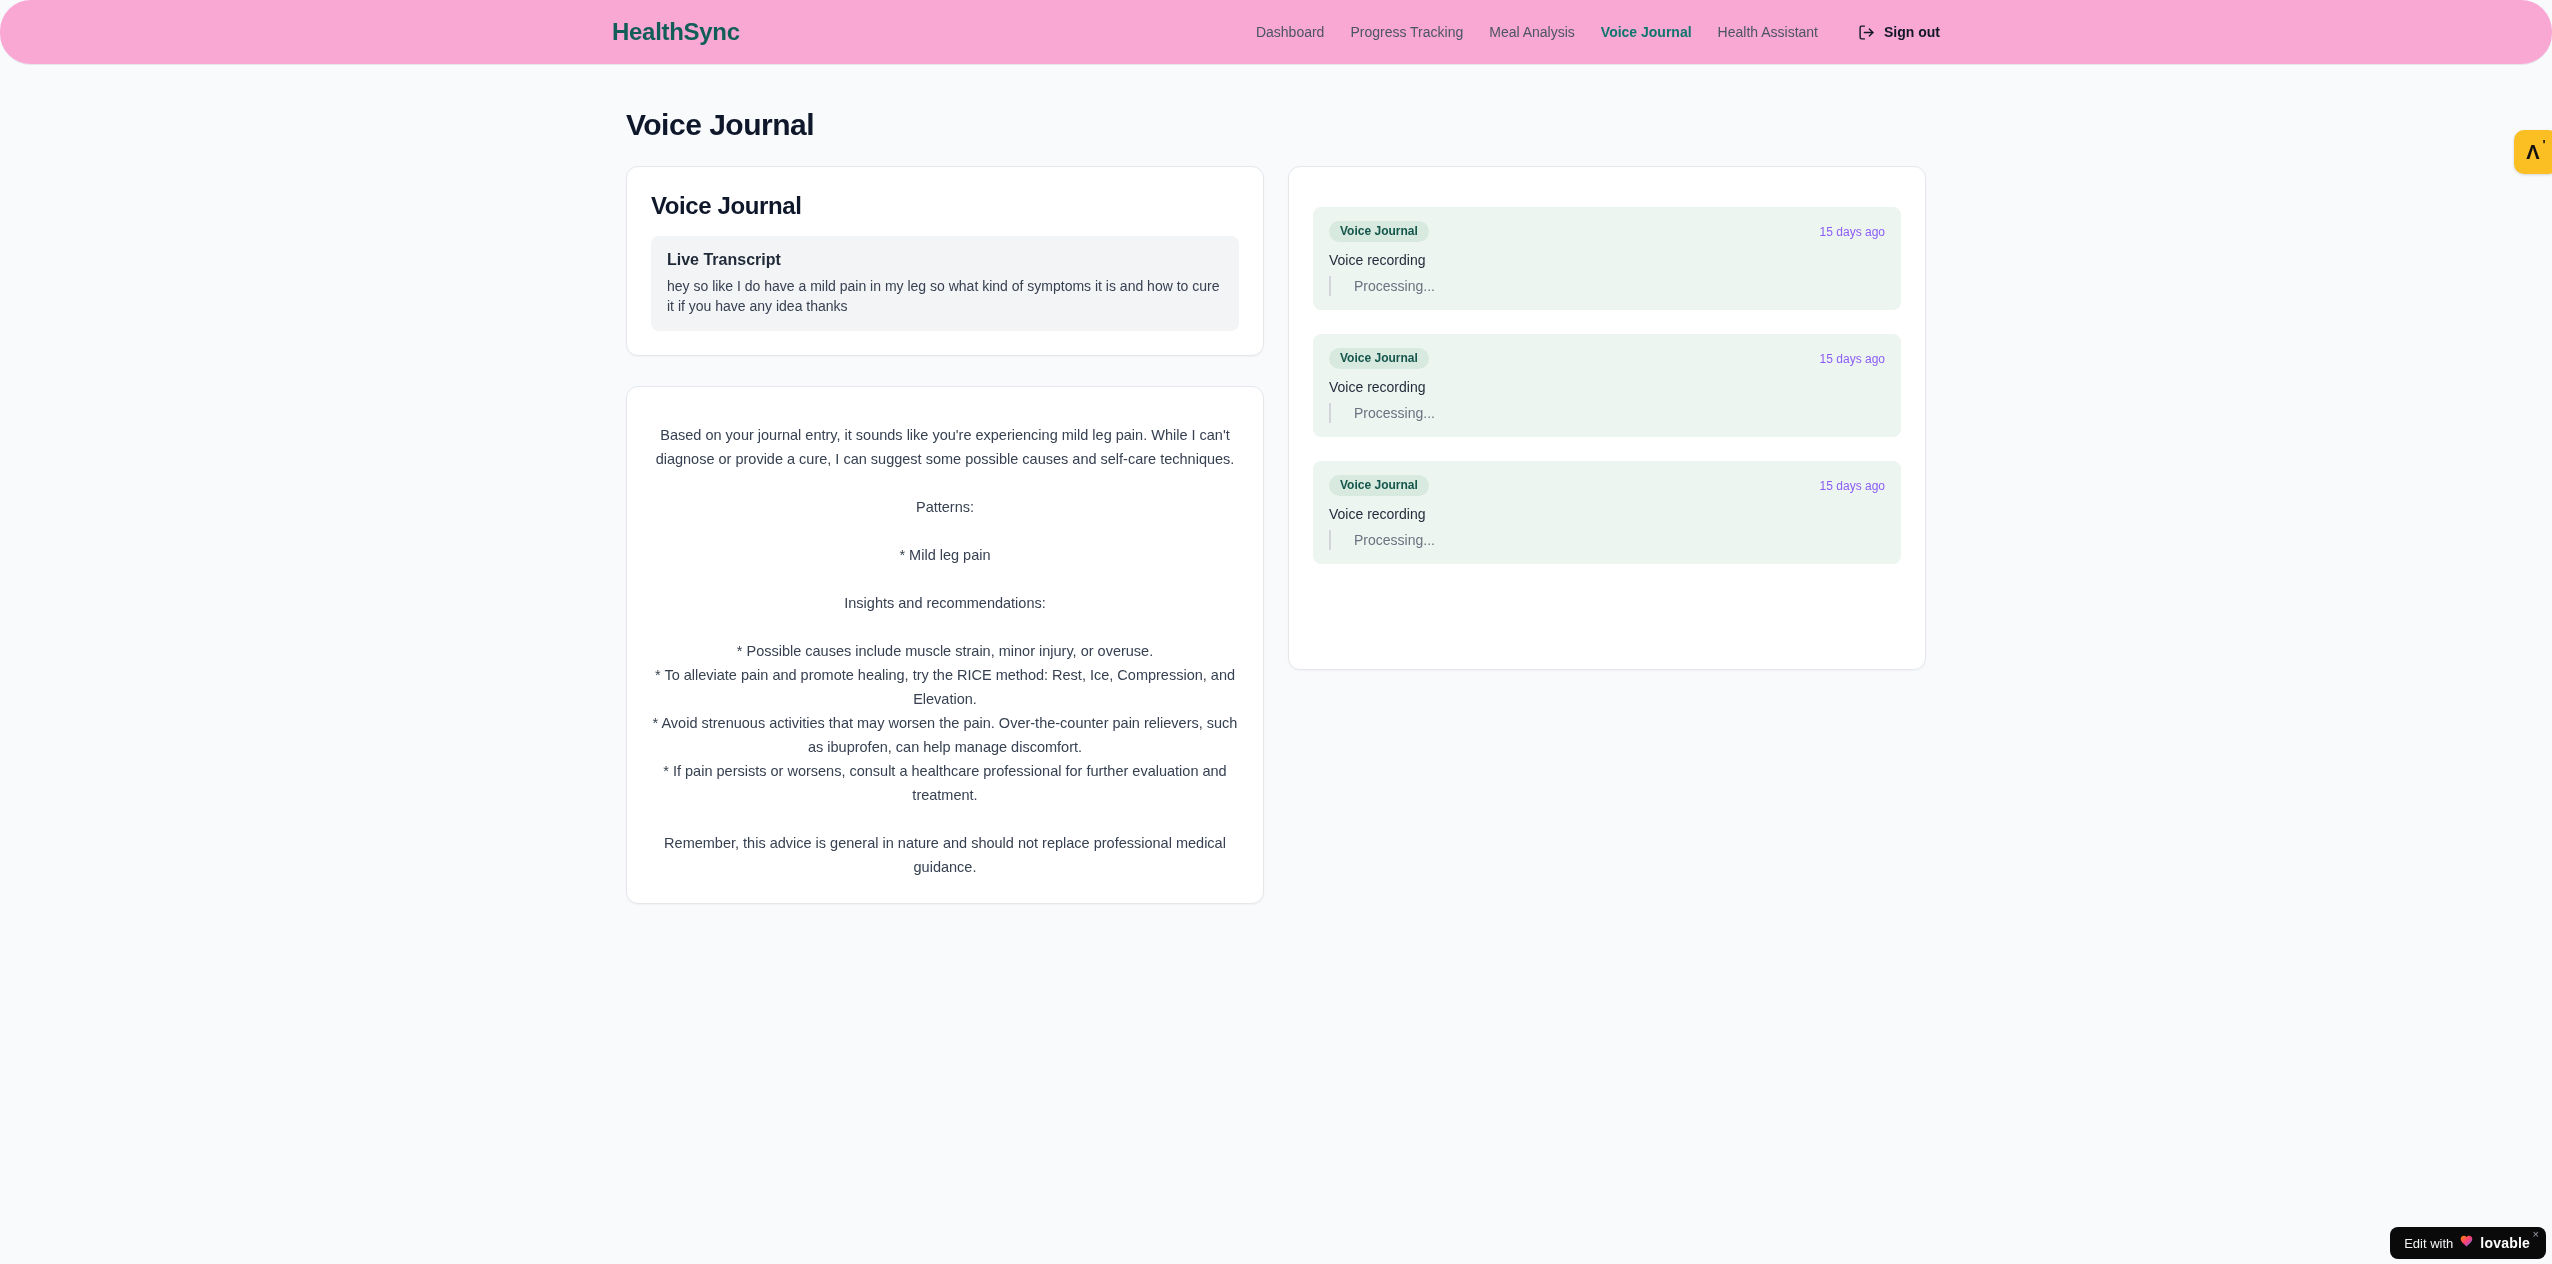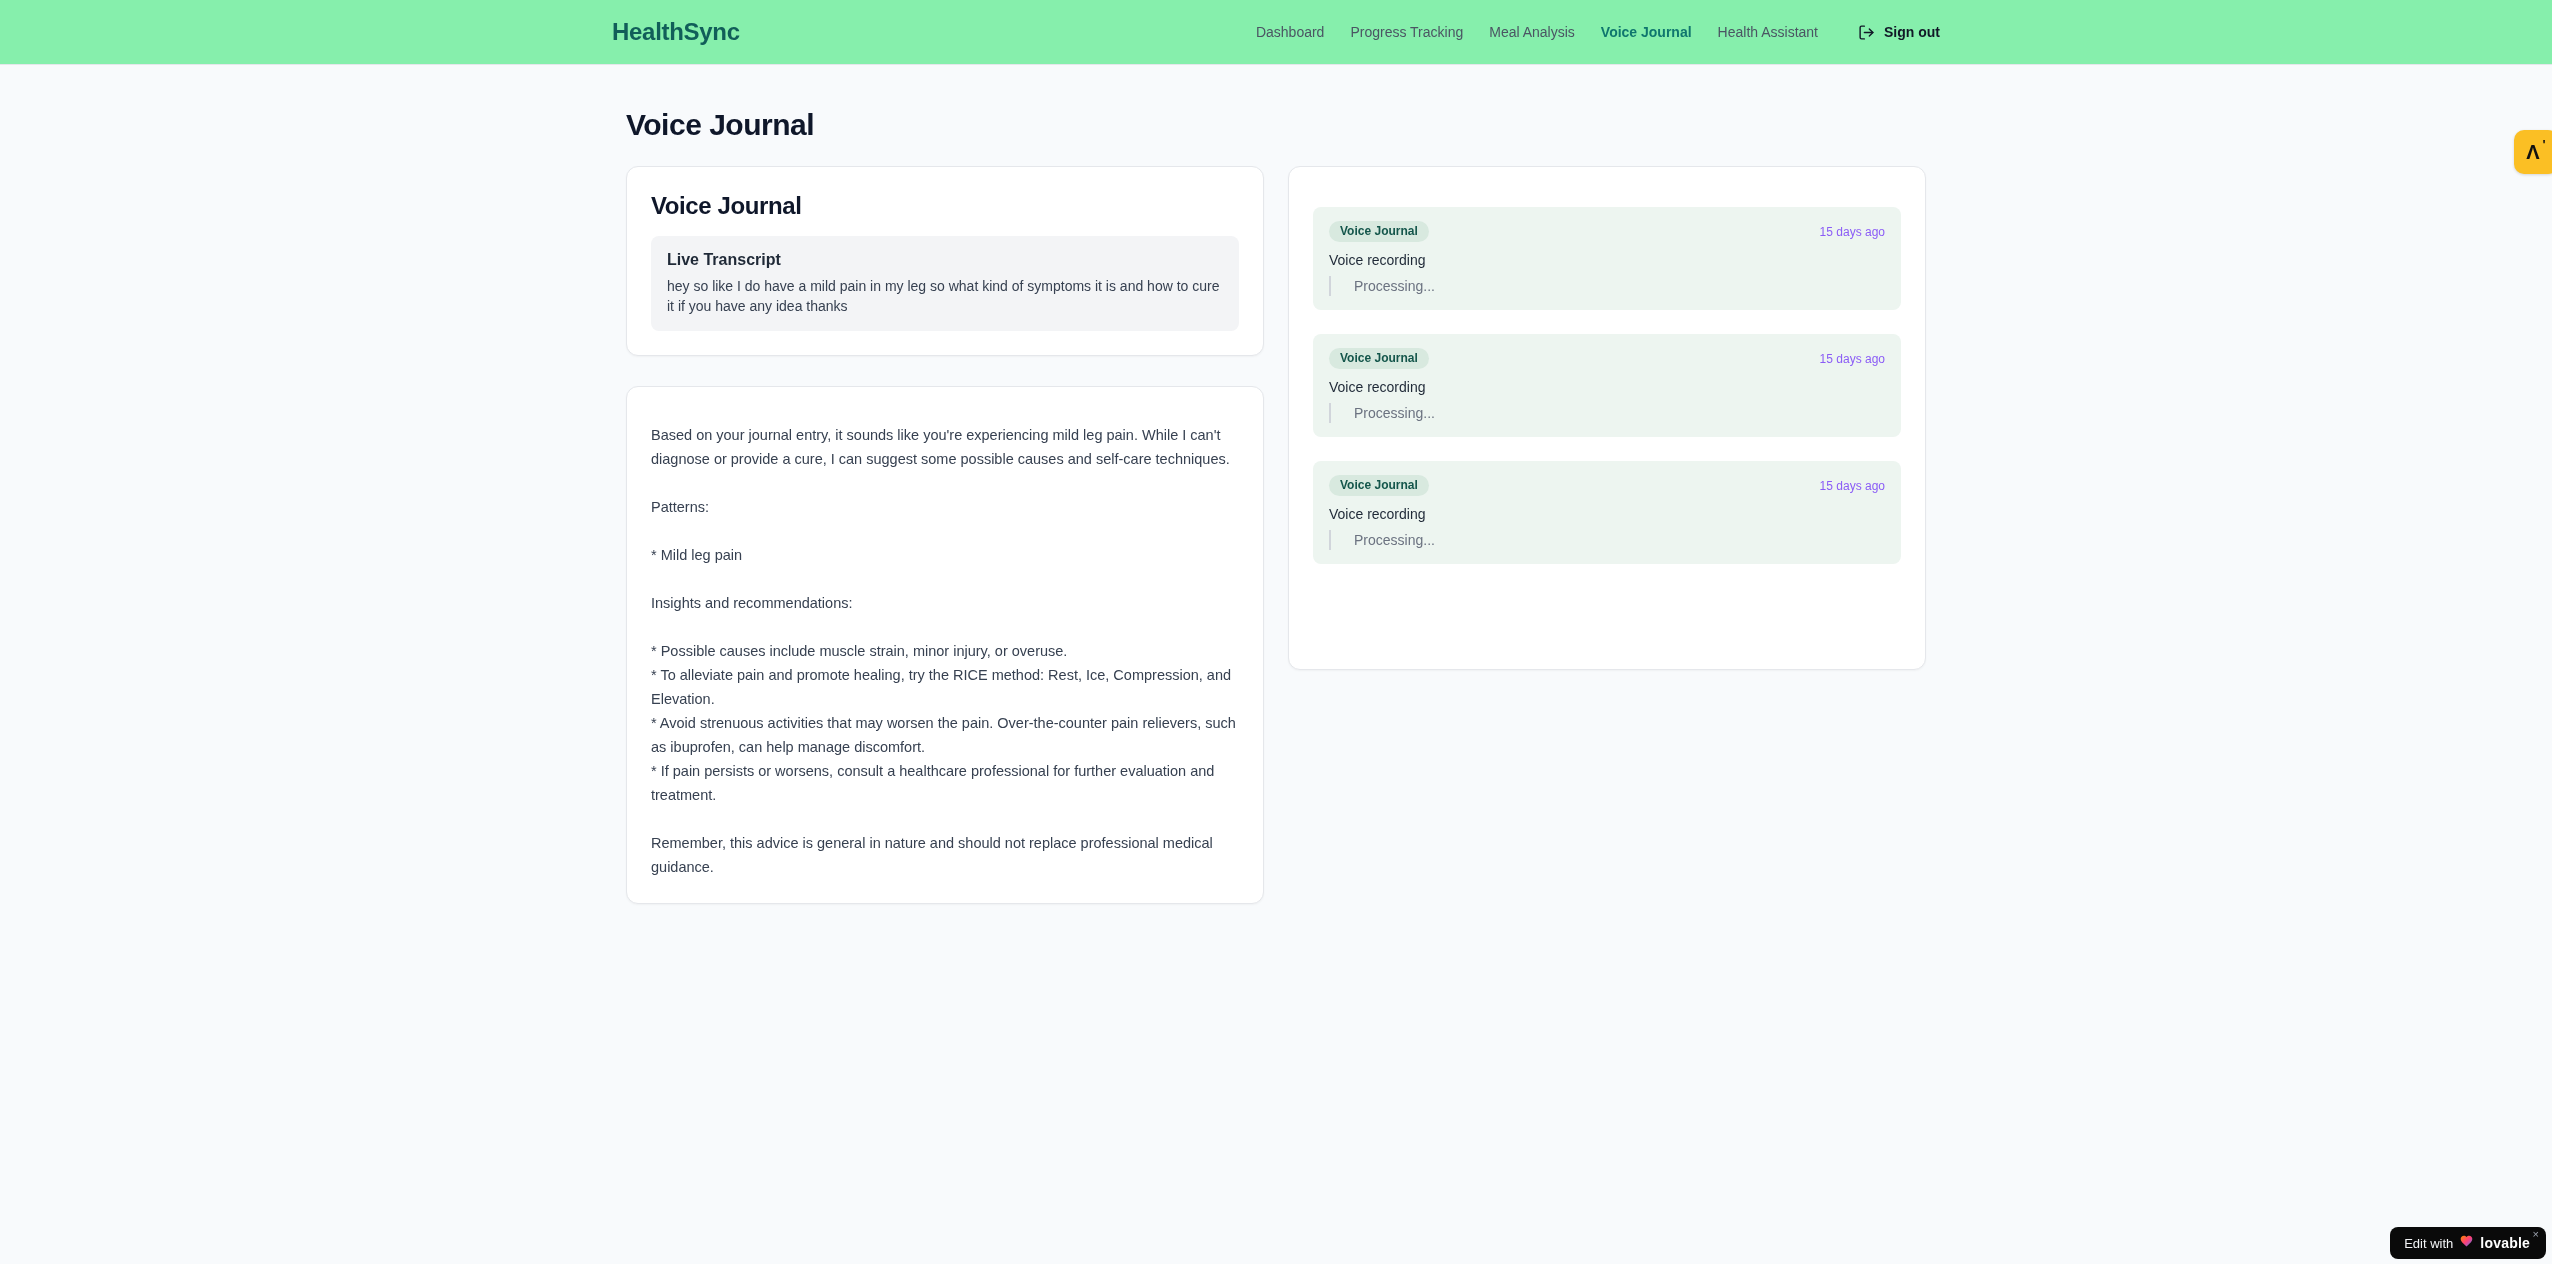--- a/index.html
+++ b/index.html
@@ -8,22 +8,23 @@
     font-family: "Liberation Sans", sans-serif;
     background: #f8fafc;
     position: relative;
     overflow: hidden;
     color: #0f172a;
   }
 
   
   .header {
     height: 65px;
-    background: #86efac;
+    background: #f9a8d4;
     border-bottom: 1px solid #e5e7eb;
+    border-radius: 31px;
   }
   .header-inner {
     width: 1328px;
     height: 100%;
     margin: 0 auto;
     display: flex;
     align-items: center;
     justify-content: space-between;
   }
   .logo {
@@ -125,20 +126,21 @@
   }
 
   
   .analysis-card { margin-top: 30px; }
   .analysis-body {
     margin-top: 12px;
     font-size: 14.5px;
     line-height: 24px;
     color: #374151;
     white-space: pre-line;
+    text-align: center;
   }
 
   
   .history-card { height: 504px; overflow: hidden; }
   .history-list { margin-top: 16px; }
   .history-entry {
     background: #edf5f0;
     border-radius: 8px;
     padding: 14px 16px;
   }

